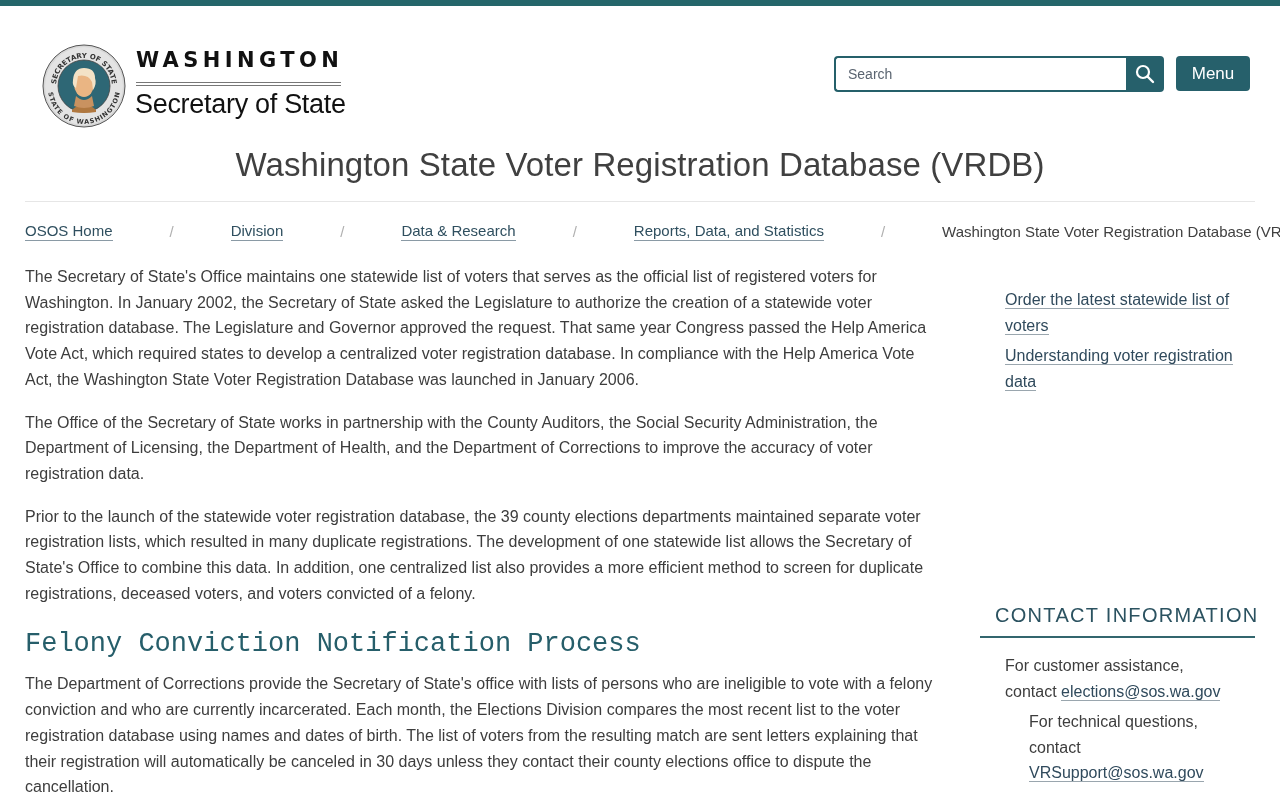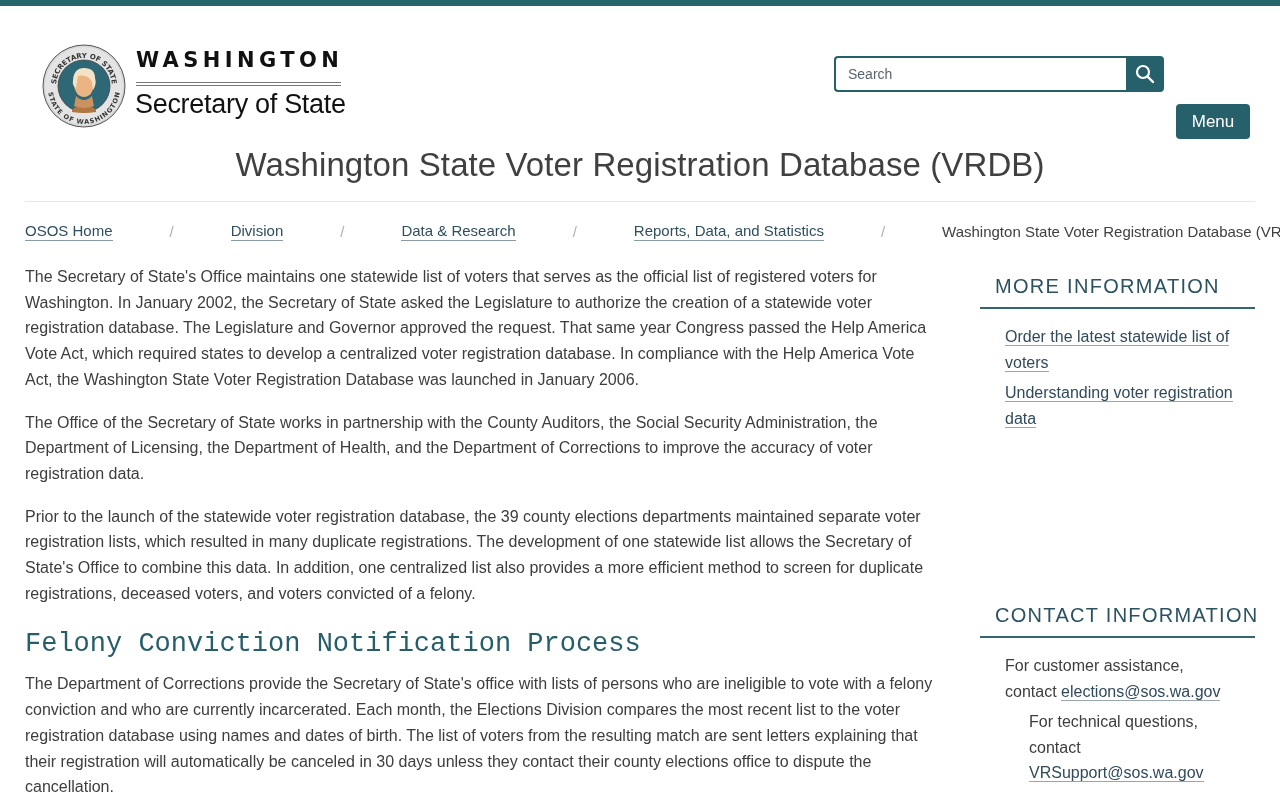--- a/index.html
+++ b/index.html
@@ -12,21 +12,21 @@
   .seal { position: absolute; left: 2px; top: 0; width: 84px; height: 84px; }
   .logo-word { position: absolute; left: 96px; top: 4px; font-family: "DejaVu Sans", sans-serif; font-weight: bold; font-size: 21px; letter-spacing: 4.4px; color: #111; white-space: nowrap; }
   .logo-rule1 { position: absolute; left: 96px; top: 38px; width: 205px; height: 1px; background: #777; }
   .logo-rule2 { position: absolute; left: 96px; top: 41px; width: 205px; height: 1px; background: #777; }
   .logo-sub { position: absolute; left: 95px; top: 45px; font-family: "Liberation Sans", sans-serif; font-size: 27px; color: #111; white-space: nowrap; letter-spacing: -0.3px; }
 
   .search-wrap { position: absolute; left: 834px; top: 50px; width: 330px; height: 24px; display: flex; }
   .search-input { width: 292px; height: 36px; border: 2px solid #25606a; border-right: none; border-radius: 4px 0 0 4px; padding: 0 12px; font-family: "Liberation Sans", sans-serif; font-size: 14px; color: #333; outline: none; background: #fff; }
   .search-input::placeholder { color: #5a6470; }
   .search-btn { width: 38px; height: 36px; background: #26606b; border: none; border-radius: 0 4px 4px 0; display: flex; align-items: center; justify-content: center; cursor: pointer; }
-  .menu-btn { position: absolute; left: 1176px; top: 50px; width: 74px; height: 35px; background: #26606b; color: #fff; border: none; border-radius: 4px; font-family: "Liberation Sans", sans-serif; font-size: 17px; cursor: pointer; margin-top: 48px; }
+  .menu-btn { position: absolute; left: 1176px; top: 50px; width: 74px; height: 35px; background: #26606b; color: #fff; border: none; border-radius: 4px; font-family: "Liberation Sans", sans-serif; font-size: 17px; cursor: pointer; }
 
   .page-title { position: absolute; left: 0; top: 146px; width: 1280px; text-align: center; font-family: "Liberation Sans", sans-serif; font-size: 33px; color: #404040; font-weight: normal; letter-spacing: 0.1px; }
   .title-rule { position: absolute; left: 25px; top: 201px; width: 1230px; height: 1px; background: #e6e6e6; }
 
   .breadcrumb { position: absolute; left: 25px; top: 222px; display: flex; align-items: center; font-size: 15px; white-space: nowrap; gap: 48px; }
   .breadcrumb a { color: #2f4f5f; text-decoration: none; border-bottom: 1px solid #8a9aa5; line-height: 18px; }
   .breadcrumb .sep { color: #b0b0b0; margin: 0 9px; }
   .breadcrumb .current { color: #404040; }
 
   .main { position: absolute; left: 25px; top: 264px; width: 915px; }
@@ -100,21 +100,20 @@
 
 <main class="main">
   <p>The Secretary of State's Office maintains one statewide list of voters that serves as the official list of registered voters for Washington. In January 2002, the Secretary of State asked the Legislature to authorize the creation of a statewide voter registration database. The Legislature and Governor approved the request. That same year Congress passed the Help America Vote Act, which required states to develop a centralized voter registration database. In compliance with the Help America Vote Act, the Washington State Voter Registration Database was launched in January 2006.</p>
   <p>The Office of the Secretary of State works in partnership with the County Auditors, the Social Security Administration, the Department of Licensing, the Department of Health, and the Department of Corrections to improve the accuracy of voter registration data.</p>
   <p>Prior to the launch of the statewide voter registration database, the 39 county elections departments maintained separate voter registration lists, which resulted in many duplicate registrations. The development of one statewide list allows the Secretary of State's Office to combine this data. In addition, one centralized list also provides a more efficient method to screen for duplicate registrations, deceased voters, and voters convicted of a felony.</p>
   <h2>Felony Conviction Notification Process</h2>
   <p>The Department of Corrections provide the Secretary of State's office with lists of persons who are ineligible to vote with a felony conviction and who are currently incarcerated. Each month, the Elections Division compares the most recent list to the voter registration database using names and dates of birth. The list of voters from the resulting match are sent letters explaining that their registration will automatically be canceled in 30 days unless they contact their county elections office to dispute the cancellation.</p>
 </main>
 
 <aside class="aside more-info">
-  <h3>MORE INFORMATION</h3>
   <ul>
     <li><a>Order the latest statewide list of voters</a></li>
     <li><a>Understanding voter registration data</a></li>
   </ul>
 </aside>
 
 <aside class="aside contact-info">
   <h3>CONTACT INFORMATION</h3>
   <ul>
     <li style="padding-right:20px;">

